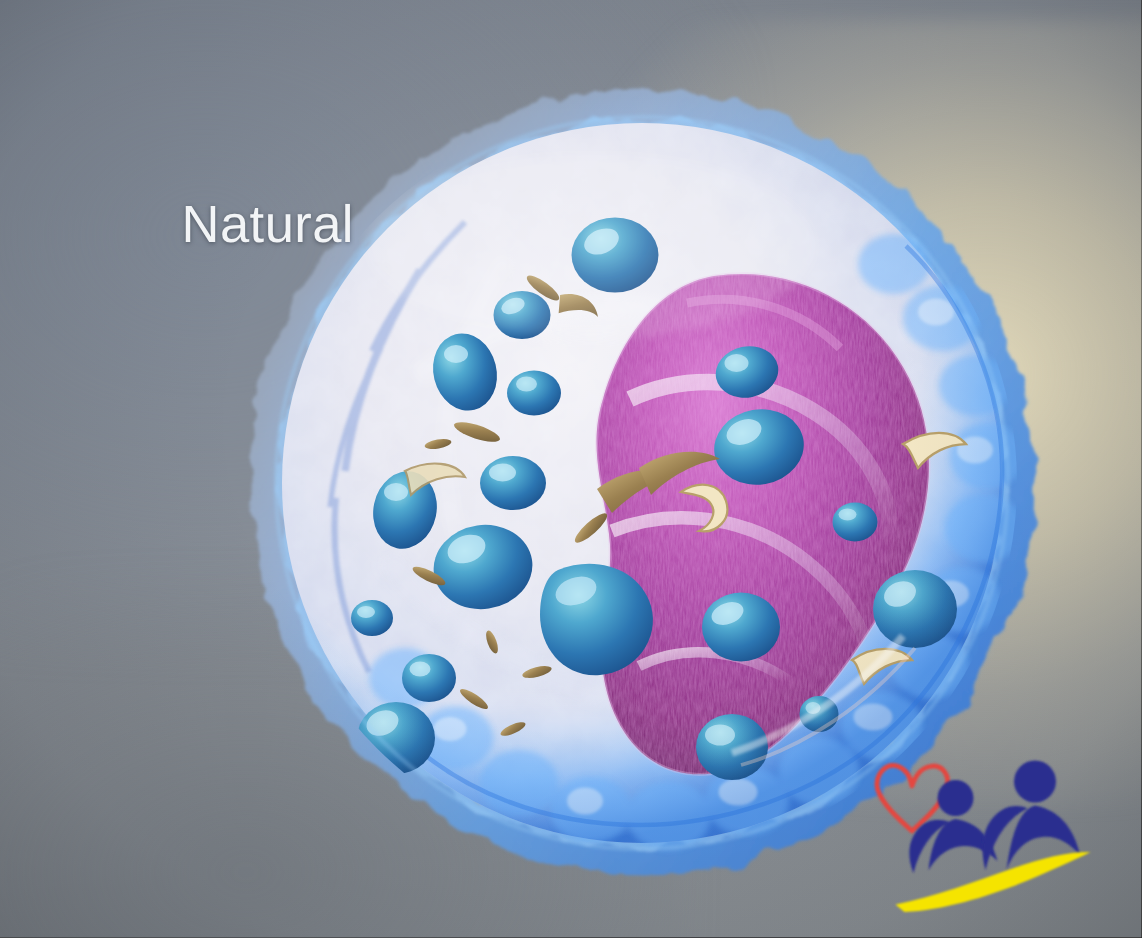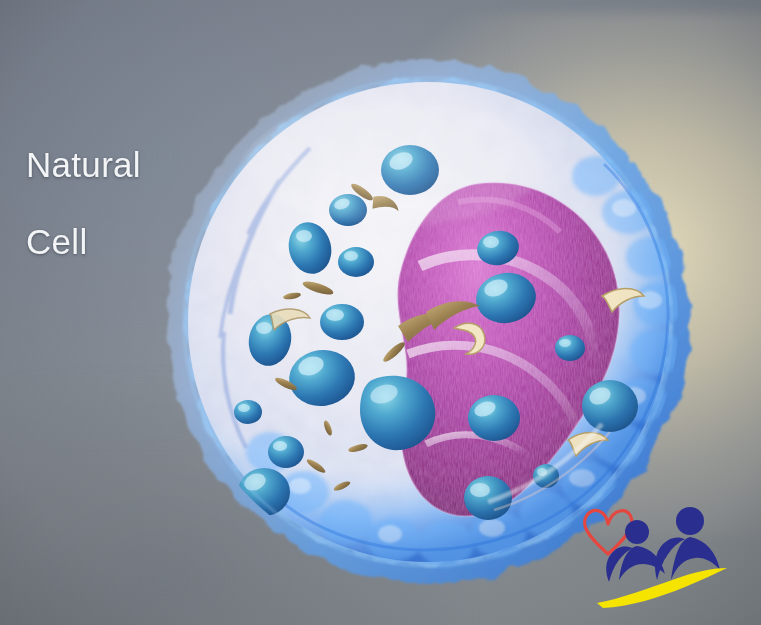--- a/index.html
+++ b/index.html
@@ -75,22 +75,23 @@
     top: 52px;
     width: 540px;
     height: 540px;
   }
   .cell-svg { width: 100%; height: 100%; display: block; }
 
   
   .caption {
     position: absolute;
     left: 26px;
-    top: 147px;
+    top: 132px;
     width: 210px;
+    text-align: right;
   }
   .caption .line {
     color: #f2f4f6;
     font-size: 35px;
     font-weight: 400;
     line-height: 1.0;
     letter-spacing: 0.3px;
     margin-bottom: 42px;
     text-shadow: 0 1px 3px rgba(40,46,56,0.55);
     white-space: nowrap;
@@ -405,21 +406,20 @@
       </g>
 
       <circle cx="270" cy="270" r="244" fill="none" stroke="#9fd4ff" stroke-width="3" opacity="0.30" filter="url(#fSoft1)"></circle>
     </svg>
   </div>
 
   <div class="bg-vignette"></div>
 
   <div class="caption">
     <div class="line">Natural</div>
-    <div class="line">Cell</div>
   </div>
 
   <div class="logo">
     <svg viewBox="0 0 175 115" xmlns="http://www.w3.org/2000/svg">
       <defs>
         <filter id="fLogoSoft" x="-20%" y="-20%" width="140%" height="140%">
           <feGaussianBlur stdDeviation="0.7"></feGaussianBlur>
         </filter>
       </defs>
 

